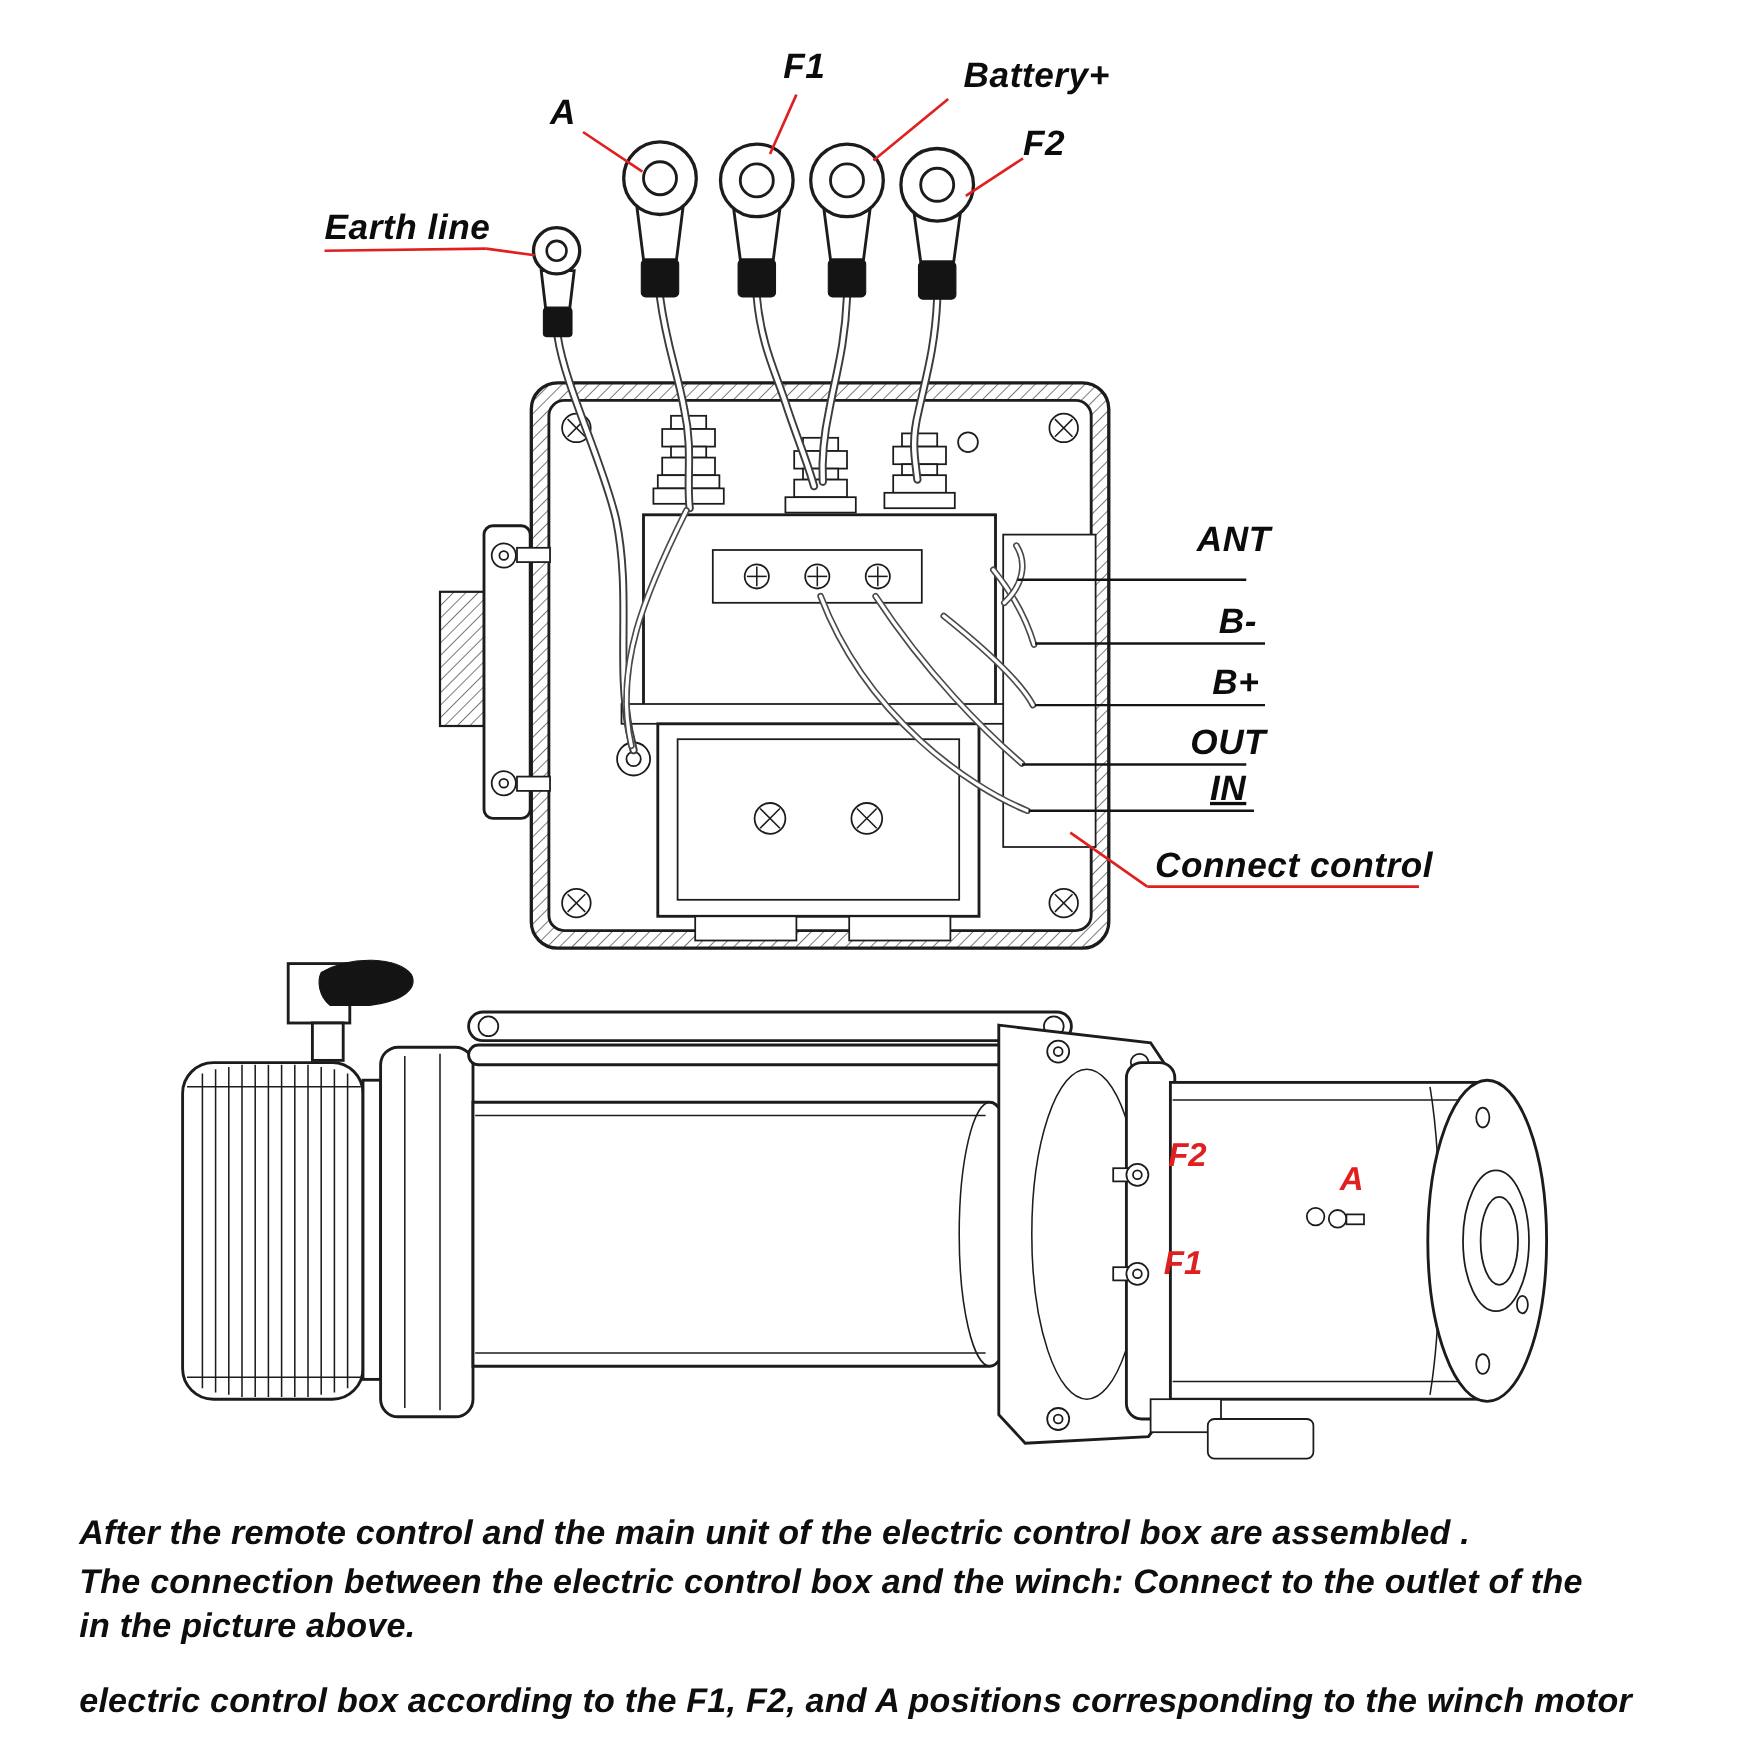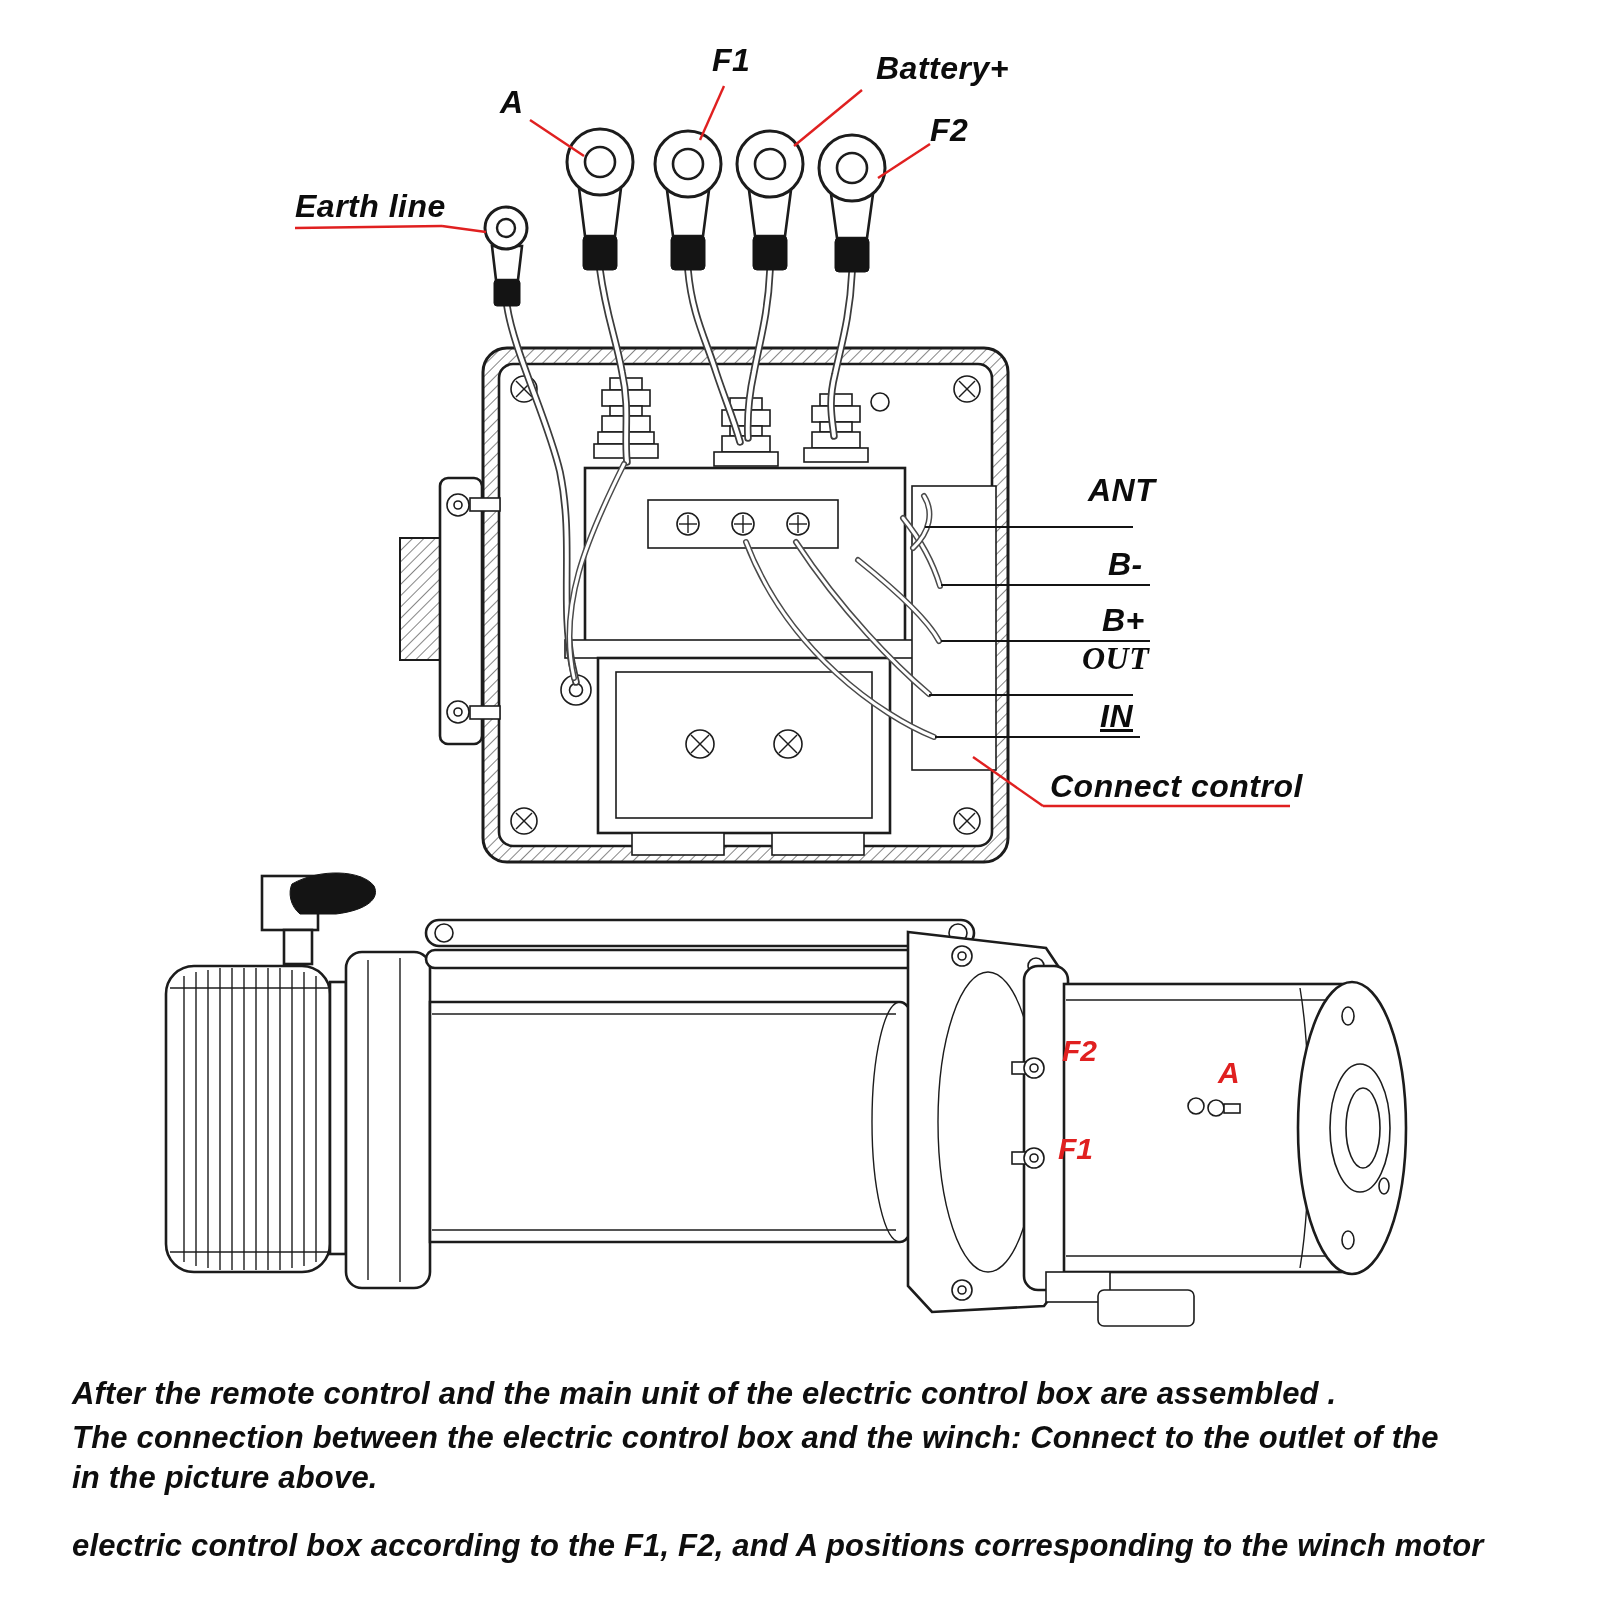--- a/index.html
+++ b/index.html
@@ -294,21 +294,21 @@
 
 <div class="lbl" style="left:500px;top:84px;">A</div>
 <div class="lbl" style="left:712px;top:42px;">F1</div>
 <div class="lbl" style="left:848px;top:50px;margin-left:28px;">Battery+</div>
 <div class="lbl" style="left:930px;top:112px;">F2</div>
 <div class="lbl" style="left:295px;top:188px;">Earth line</div>
 
 <div class="lbl" style="left:1088px;top:472px;">ANT</div>
 <div class="lbl" style="left:1108px;top:546px;">B-</div>
 <div class="lbl" style="left:1102px;top:602px;">B+</div>
-<div class="lbl" style="left:1082px;top:640px;font-family:Liberation Serif, serif;">OUT</div>
+<div class="lbl" style="left:1082px;top:656px;">OUT</div>
 <div class="lbl" style="left:1100px;top:698px;text-decoration:underline;">IN</div>
 <div class="lbl" style="left:1050px;top:768px;">Connect control</div>
 
 <div class="lbl-red" style="left:1062px;top:1034px;">F2</div>
 <div class="lbl-red" style="left:1218px;top:1056px;">A</div>
 <div class="lbl-red" style="left:1058px;top:1132px;">F1</div>
 
 <div class="footer-line" style="top:1376px;">After the remote control and the main unit of the electric control box are assembled .</div>
 <div class="footer-line" style="top:1420px;">The connection between the electric control box and the winch: Connect to the outlet of the</div>
 <div class="footer-line" style="top:1528px;">electric control box according to the F1, F2, and A positions corresponding to the winch motor</div>

